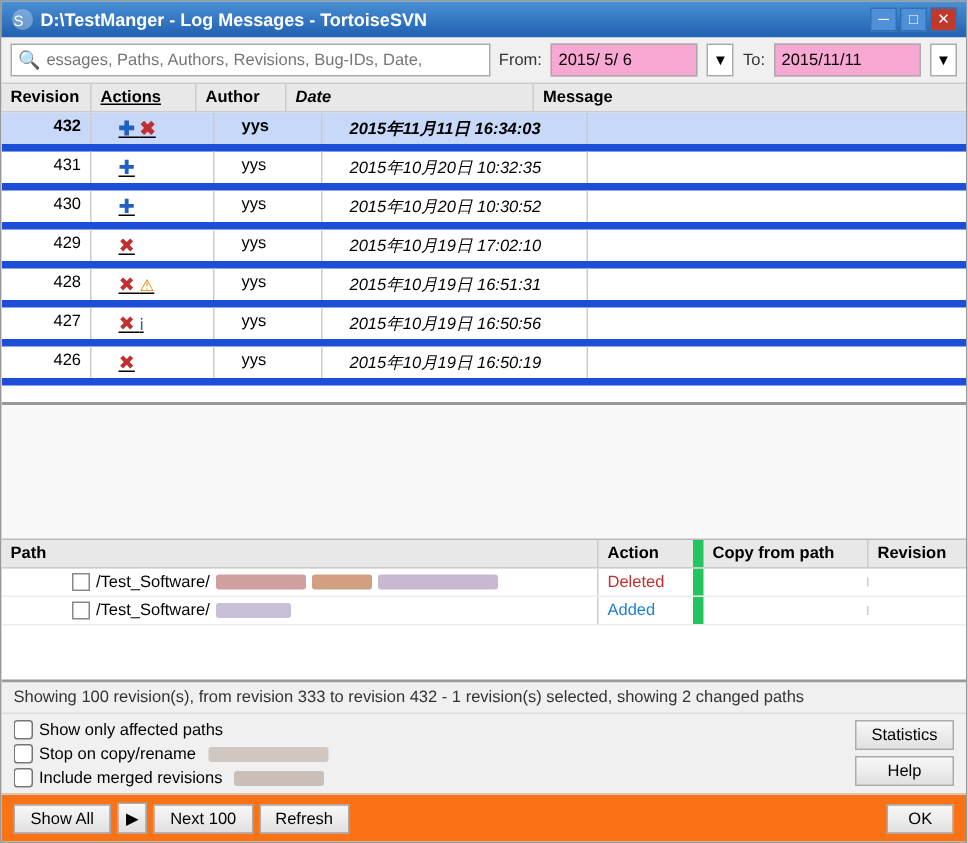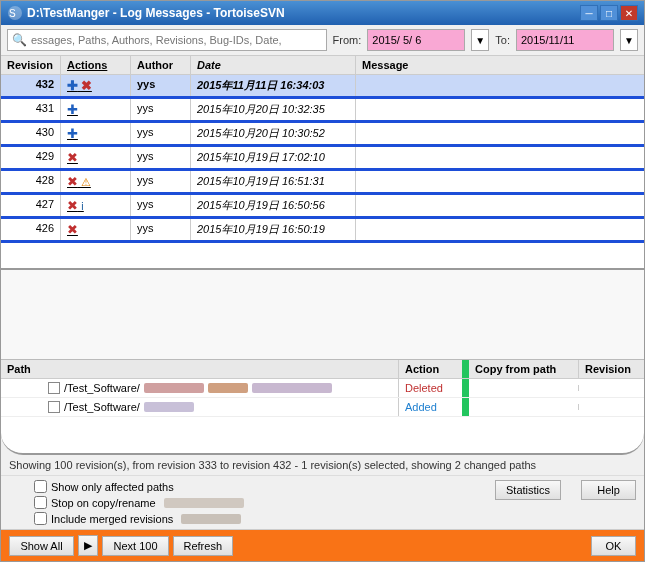--- a/index.html
+++ b/index.html
@@ -162,43 +162,43 @@
     .col-date { width: 165px; padding: 3px 6px; border-right: 1px solid #ccc; font-style: italic; }
     .col-message { flex: 1; padding: 3px 6px; }
 
     .table-body {
       overflow-y: auto;
       flex: 1;
     }
 
     .table-row {
       display: flex;
-      border-bottom: 3px solid #1d4ed8;
-      font-size: 11px;
+      border-bottom: 5px solid #1d4ed8;
+      font-size: 11px;
+      gap: 12px;
     }
     .table-row.selected { background: #c8d8f8; }
 
     .table-row .col-revision { text-align: right; }
 
     .details-area {
       flex: 1;
       background: #f8f8f8;
       min-height: 60px;
       max-height: 90px;
       border-bottom: 1px solid #bbb;
     }
 
     .paths-area {
       display: flex;
       flex-direction: column;
       border-bottom: 2px solid #999;
       background: white;
       flex: 0 0 auto;
       height: 95px;
-      border-radius: 22px;
     }
 
     .paths-header {
       display: flex;
       background: #e8e8e8;
       border-bottom: 1px solid #ccc;
       font-weight: bold;
       font-size: 11px;
       flex-shrink: 0;
     }
@@ -259,21 +259,20 @@
       color: #333;
       border-bottom: 1px solid #ddd;
       flex-shrink: 0;
     }
 
     .checkbox-row {
       display: flex;
       align-items: center;
       gap: 4px;
       font-size: 11px;
-      margin-left: 25px;
     }
 
     .checkbox-row input[type=checkbox] {
       margin: 0;
     }
 
     .bottom-bar {
       display: flex;
       align-items: center;
       justify-content: space-between;
@@ -323,22 +322,22 @@
     }
 
     .checkboxes-col {
       display: flex;
       flex-direction: column;
       gap: 3px;
     }
 
     .buttons-col {
       display: flex;
-      flex-direction: row;
-      gap: 20px;
+      flex-direction: column;
+      gap: 4px;
     }
 
     .del-action { color: #c03030; }
     .add-action { color: #2080d0; }
   </style>
 </head>
 <body>
 
 <div class="window">
 

